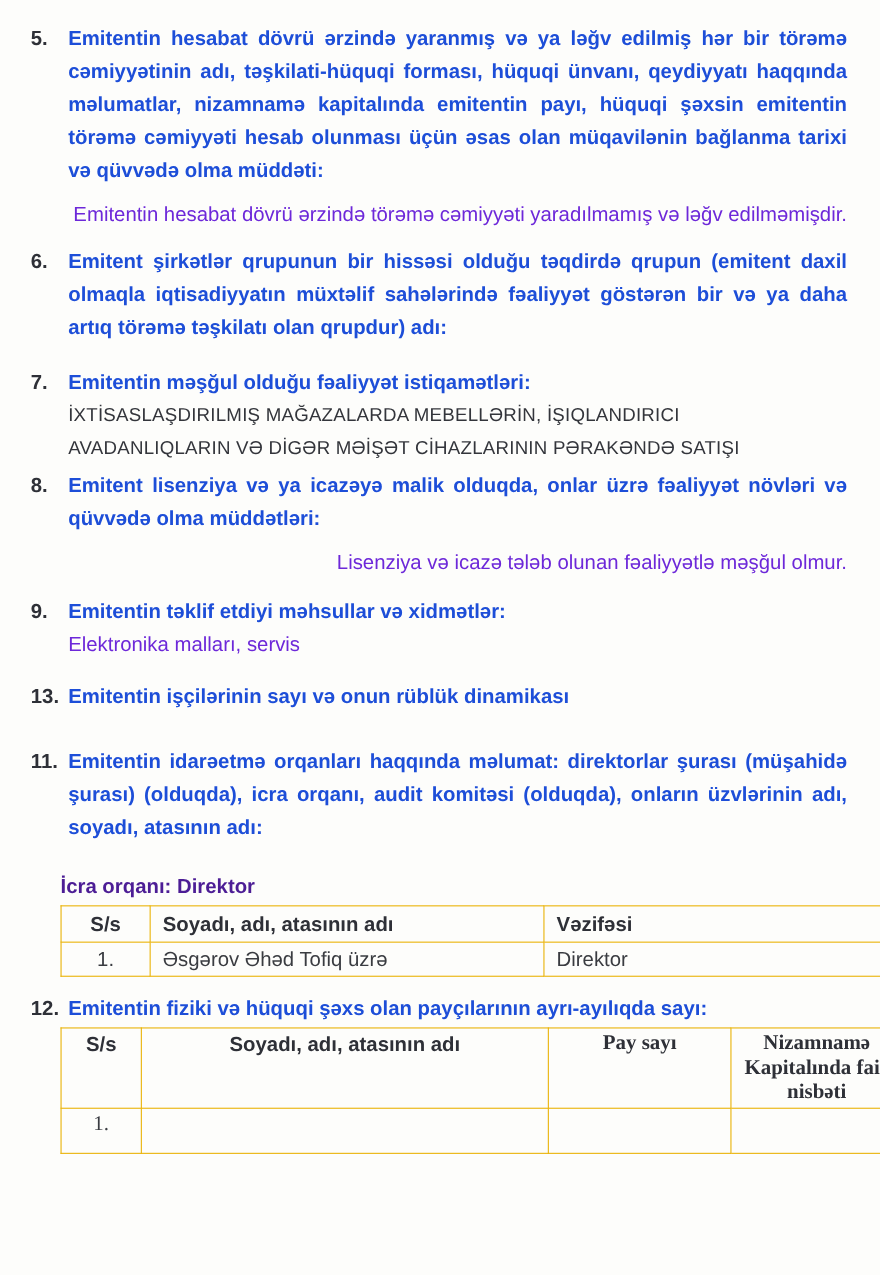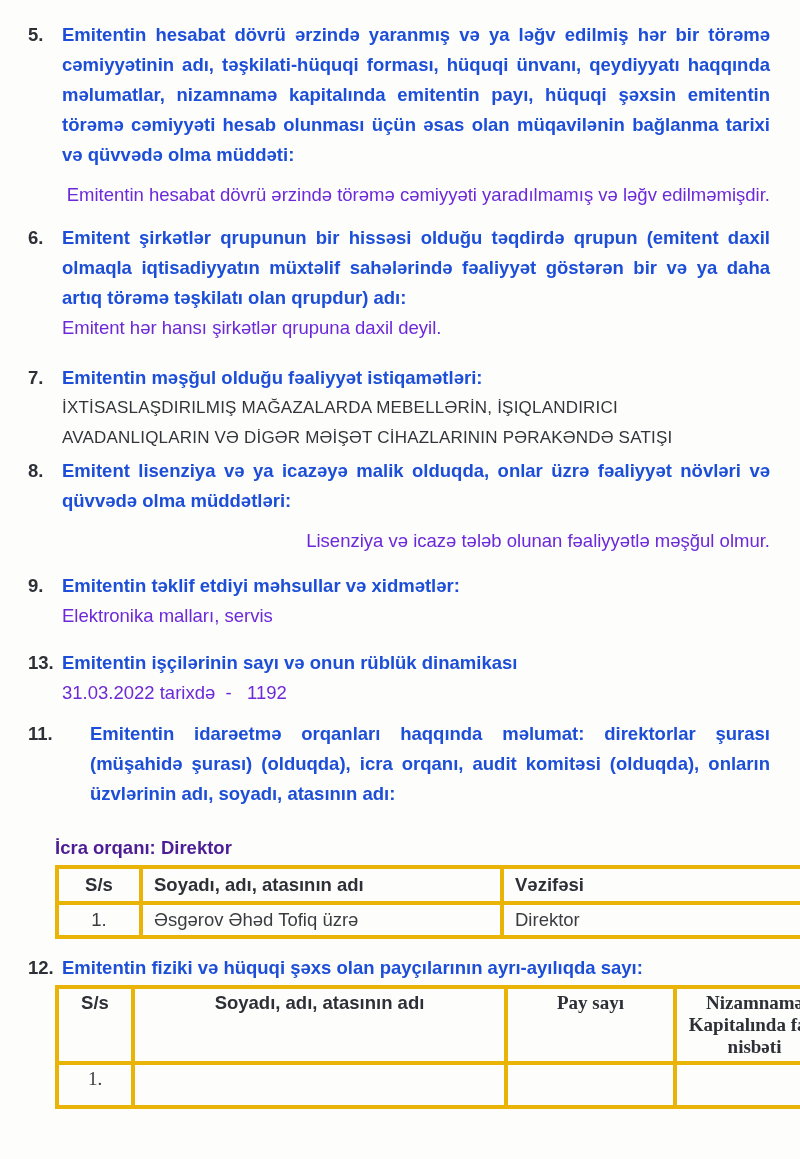--- a/index.html
+++ b/index.html
@@ -29,31 +29,31 @@
   .body { color: #6d28d9; }
   .gap-top { margin-top: 10px; text-align: right; }
   .caps { font-size: 17px; letter-spacing: 0.2px; color: #33353b; }
   .pre { white-space: pre-wrap; }
 
   .mt-i6  { margin-top: 13px; }
   .mt-i7  { margin-top: 20px; }
   .mt-i8  { margin-top: 3px; }
   .mt-i9  { margin-top: 15px; }
   .mt-i10 { margin-top: 17px; }
-  .mt-i11 { margin-top: 11px; gap: 28px; }
+  .mt-i11 { margin-top: 29px; }
   .mt-i12 { margin-top: 14px; }
 
   .table-title {
     margin: 24px 0 0 27px;
     font-weight: bold;
     color: #4c1d95;
     line-height: 30px;
   }
   table { border-collapse: collapse; margin-left: 27px; table-layout: fixed; }
-  th, td { border: 4px solid #eab308; overflow: hidden; }
+  th, td { border: 1px solid #eab308; overflow: hidden; }
 
   .t1 { width: 708px; margin-top: 2px; }
   .t1 th, .t1 td { text-align: left; padding: 2px 11px; }
   .t1 th { font-weight: bold; color: #2e3037; line-height: 28px; }
   .t1 td { line-height: 26px; color: #3a3c41; }
   .t1 .c-num { width: 72px; text-align: center; padding: 2px 4px; }
   .t1 .c-name { width: 335px; }
   .t1 .c-role { width: 301px; }
 
   .t2 { width: 713px; margin-top: 2px; }
@@ -76,21 +76,20 @@
     <div class="content">
       <div class="heading just">Emitentin hesabat dövrü ərzində yaranmış və ya ləğv edilmiş hər bir törəmə cəmiyyətinin adı, təşkilati-hüquqi forması, hüquqi ünvanı, qeydiyyatı haqqında məlumatlar, nizamnamə kapitalında emitentin payı, hüquqi şəxsin emitentin törəmə cəmiyyəti hesab olunması üçün əsas olan müqavilənin bağlanma tarixi və qüvvədə olma müddəti:</div>
       <div class="body just gap-top">Emitentin hesabat dövrü ərzində törəmə cəmiyyəti yaradılmamış və ləğv edilməmişdir.</div>
     </div>
   </div>
 
   <div class="item mt-i6">
     <div class="num">6.</div>
     <div class="content">
       <div class="heading just">Emitent şirkətlər qrupunun bir hissəsi olduğu təqdirdə qrupun (emitent daxil olmaqla iqtisadiyyatın müxtəlif sahələrində fəaliyyət göstərən bir və ya daha artıq törəmə təşkilatı olan qrupdur) adı:</div>
-      <div class="body">Emitent hər hansı şirkətlər qrupuna daxil deyil.</div>
     </div>
   </div>
 
   <div class="item mt-i7">
     <div class="num">7.</div>
     <div class="content">
       <div class="heading">Emitentin məşğul olduğu fəaliyyət istiqamətləri:</div>
       <div class="body caps">İXTİSASLAŞDIRILMIŞ MAĞAZALARDA MEBELLƏRİN, İŞIQLANDIRICI</div>
       <div class="body caps">AVADANLIQLARIN VƏ DİGƏR MƏİŞƏT CİHAZLARININ PƏRAKƏNDƏ SATIŞI</div>
     </div>
@@ -109,21 +108,20 @@
     <div class="content">
       <div class="heading">Emitentin təklif etdiyi məhsullar və xidmətlər:</div>
       <div class="body">Elektronika malları, servis</div>
     </div>
   </div>
 
   <div class="item mt-i10">
     <div class="num">13.</div>
     <div class="content">
       <div class="heading">Emitentin işçilərinin sayı və onun rüblük dinamikası</div>
-      <div class="body pre">31.03.2022 tarixdə  -   1192</div>
     </div>
   </div>
 
   <div class="item mt-i11">
     <div class="num">11.</div>
     <div class="content">
       <div class="heading just">Emitentin idarəetmə orqanları haqqında məlumat: direktorlar şurası (müşahidə şurası) (olduqda), icra orqanı, audit komitəsi (olduqda), onların üzvlərinin adı, soyadı, atasının adı:</div>
     </div>
   </div>
 

